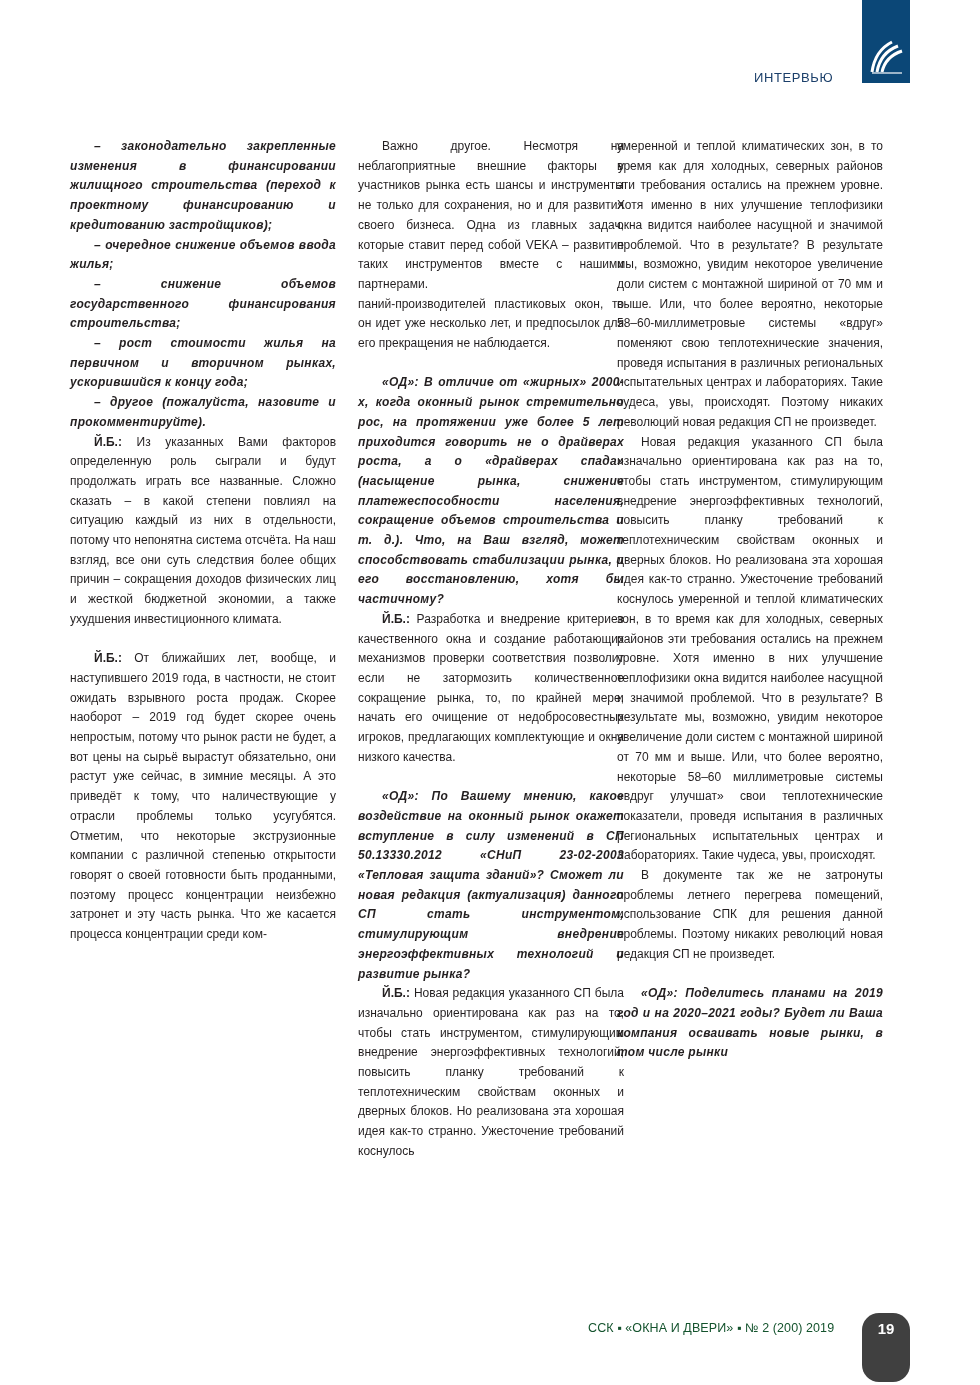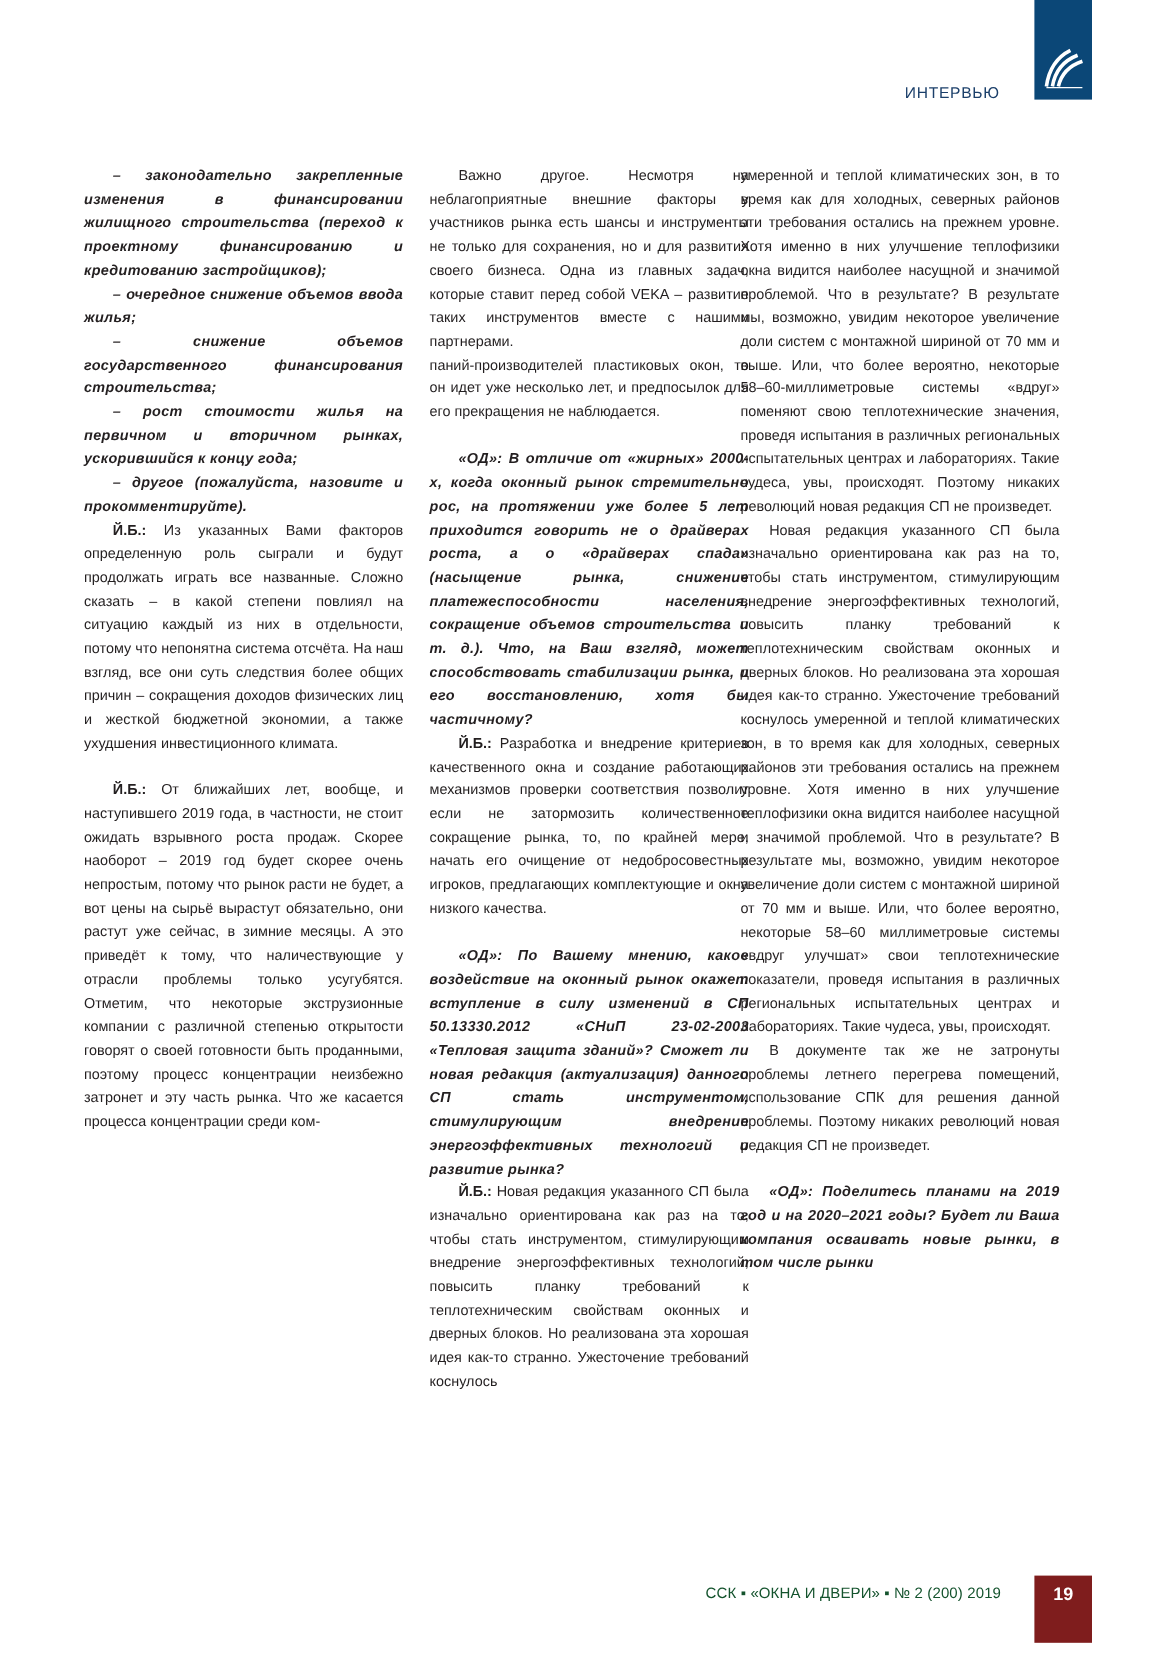--- a/index.html
+++ b/index.html
@@ -28,22 +28,23 @@
   .p { margin: 0; text-indent: 24px; }
   .p.noind { text-indent: 0; }
   .q { font-style: italic; font-weight: bold; letter-spacing: 0.3px; }
   .gap { height: 19.7px; }
   .who { font-weight: bold; }
   .footer-text {
     position: absolute; left: 588px; top: 1321px; font-size: 12.5px; color: #14532d;
     letter-spacing: 0.1px;
   }
   .page-tab {
-    position: absolute; left: 862px; top: 1313px; width: 48px; height: 56px;
-    background: #7f1d1d;
+    position: absolute; left: 862px; top: 1313px; width: 48px; height: 69px;
+    background: #404040;
+    border-radius: 17px;
   }
   .page-num {
     position: absolute; left: 0; right: 0; top: 7px; text-align: center;
     color: #ffffff; font-weight: bold; font-size: 15px;
   }
 </style>
 </head>
 <body>
 
 <div class="top-tab">

